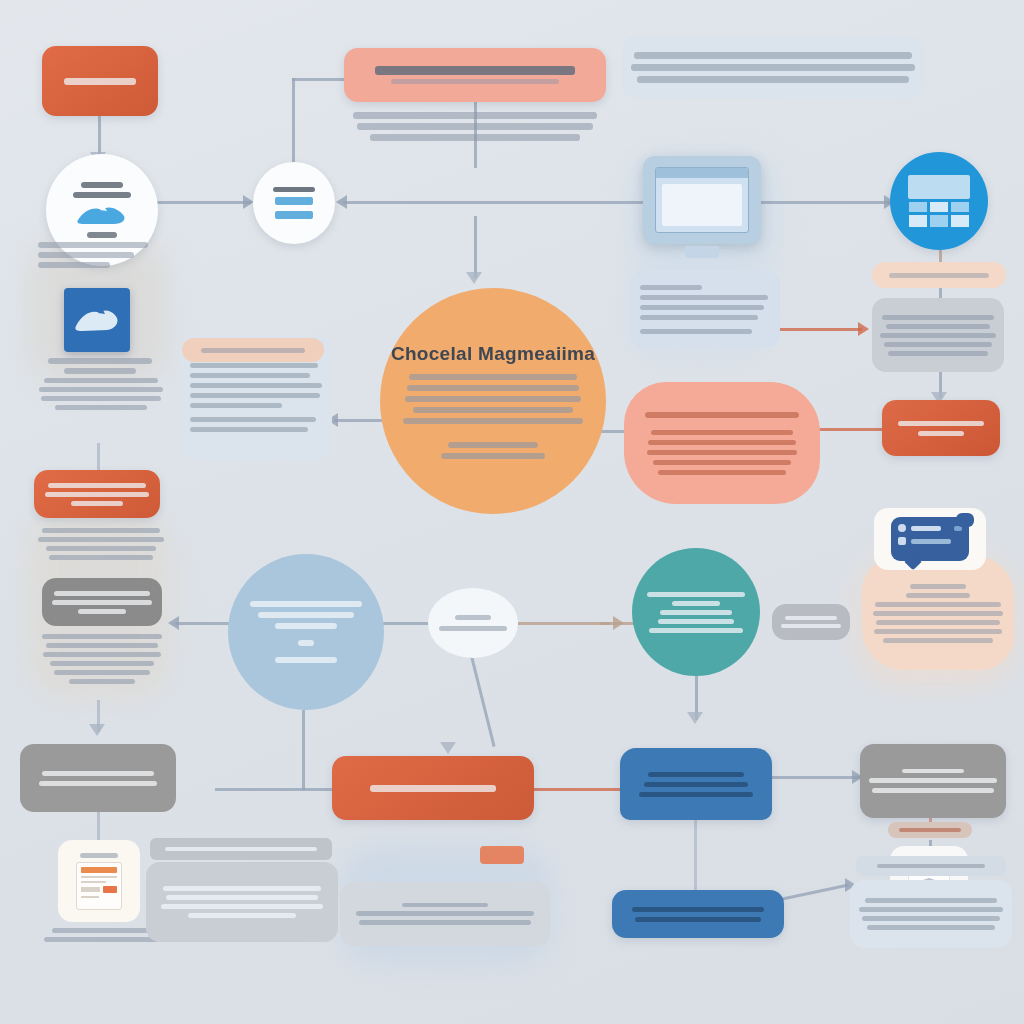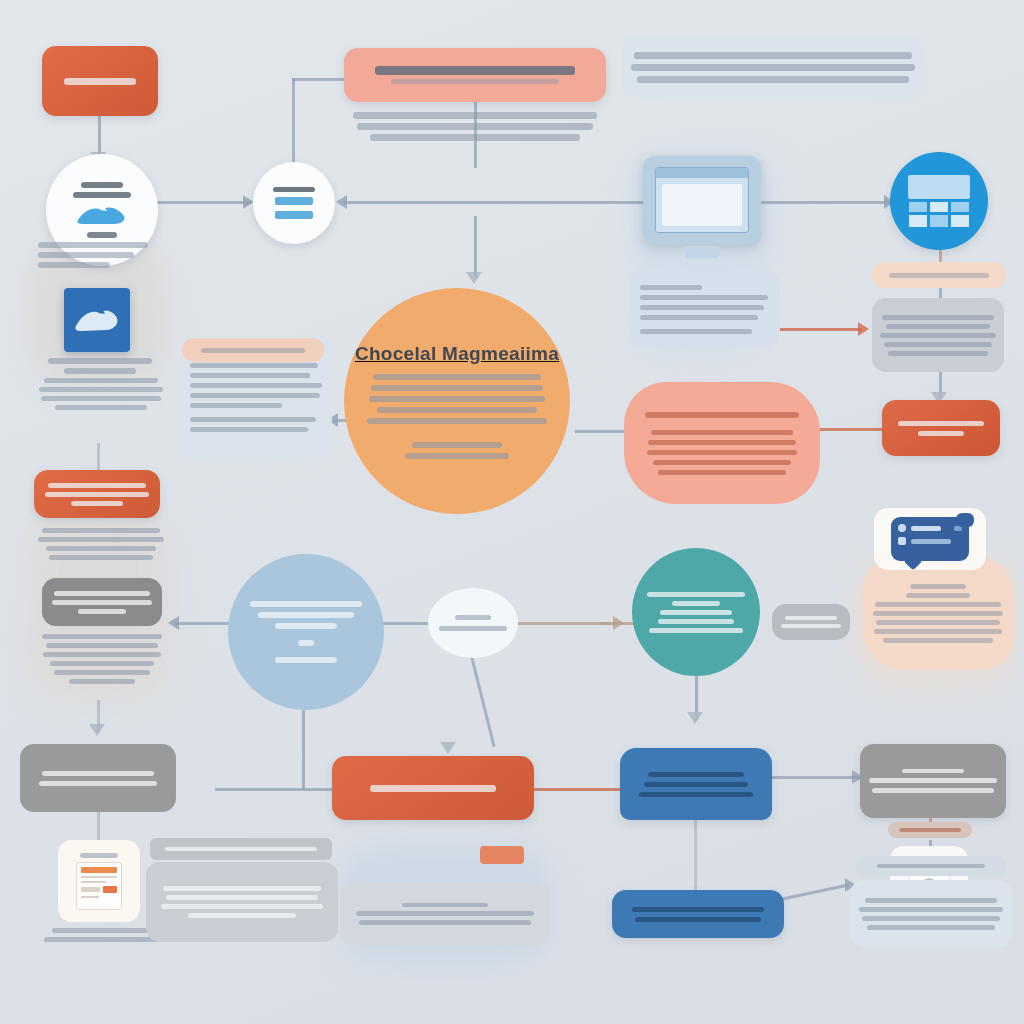--- a/index.html
+++ b/index.html
@@ -221,21 +221,21 @@
   </div>
 
   <div class="node rbox" style="left:630px;top:270px;width:150px;height:78px;background:#d5e0ec;gap:5px;align-items:flex-start;padding-left:10px;">
     <div class="ln" style="width:62px;height:5px;"></div>
     <div class="ln" style="width:128px;height:5px;"></div>
     <div class="ln" style="width:124px;height:5px;"></div>
     <div class="ln" style="width:118px;height:5px;"></div>
     <div class="ln" style="width:112px;height:5px;margin-top:4px;"></div>
   </div>
 
-  <div class="node circle" style="left:344px;top:288px;width:226px;height:226px;background:#f0ab6d;text-decoration:underline;">
+  <div class="node circle" style="left:380px;top:288px;width:226px;height:226px;background:#f0ab6d;">
     <div style="font-size:19px;font-weight:bold;color:#3f4752;letter-spacing:.3px;
                 filter:blur(.35px);margin-bottom:9px;">Chocelal Magmeaiima</div>
     <div style="display:flex;flex-direction:column;gap:5px;align-items:center;">
       <div class="ln" style="width:168px;height:6px;opacity:.6;"></div>
       <div class="ln" style="width:172px;height:6px;opacity:.6;"></div>
       <div class="ln" style="width:176px;height:6px;opacity:.6;"></div>
       <div class="ln" style="width:160px;height:6px;opacity:.6;"></div>
       <div class="ln" style="width:180px;height:6px;opacity:.6;"></div>
     </div>
     <div style="display:flex;flex-direction:column;gap:5px;align-items:center;margin-top:18px;">

